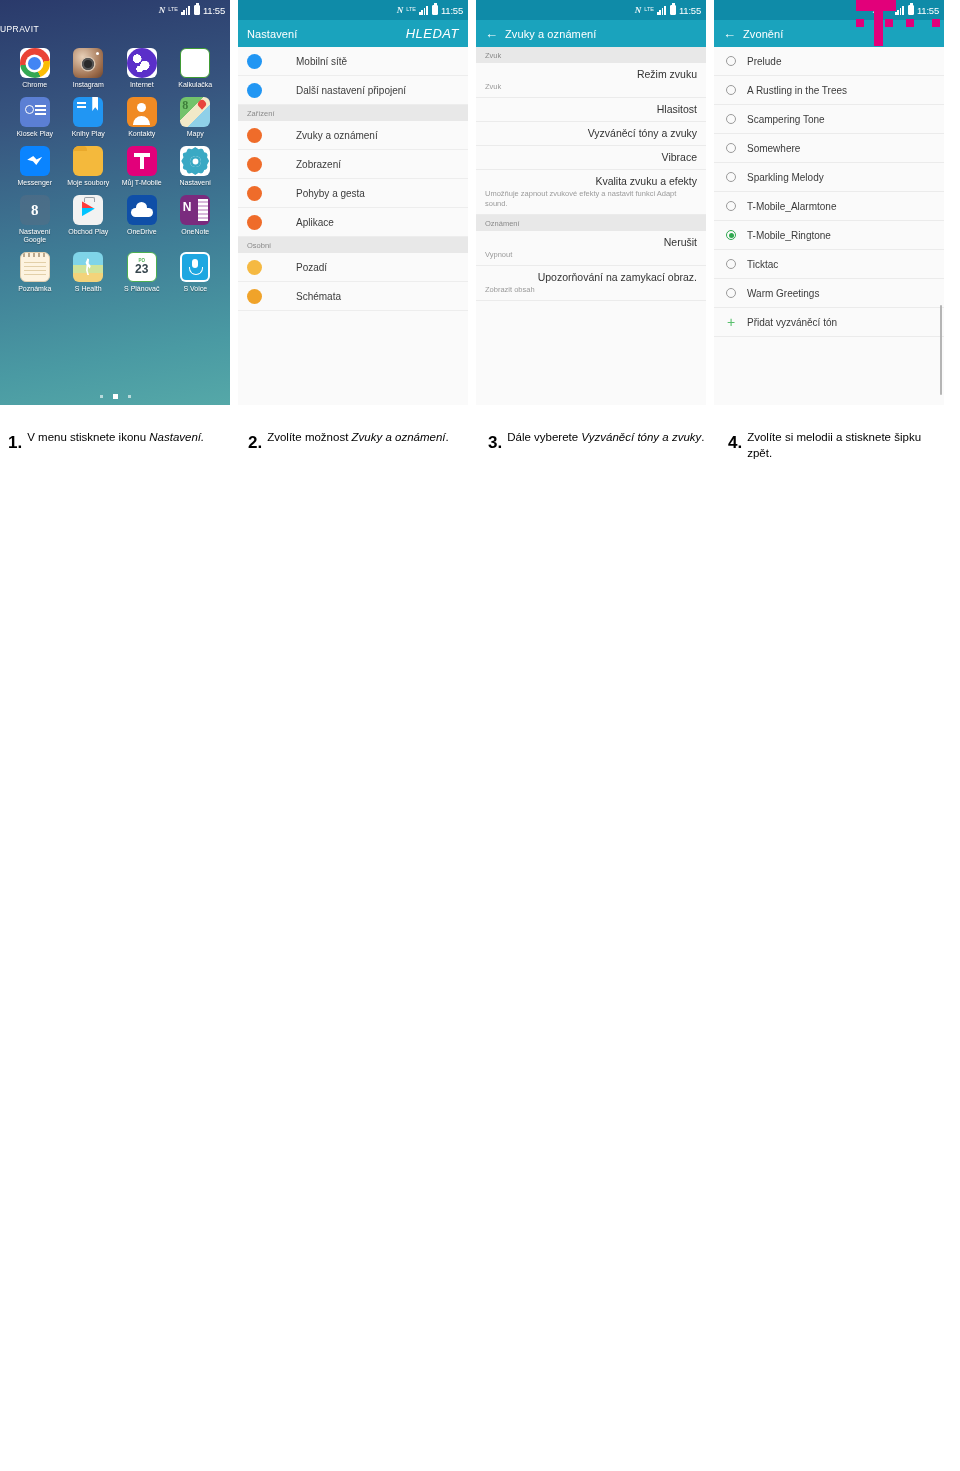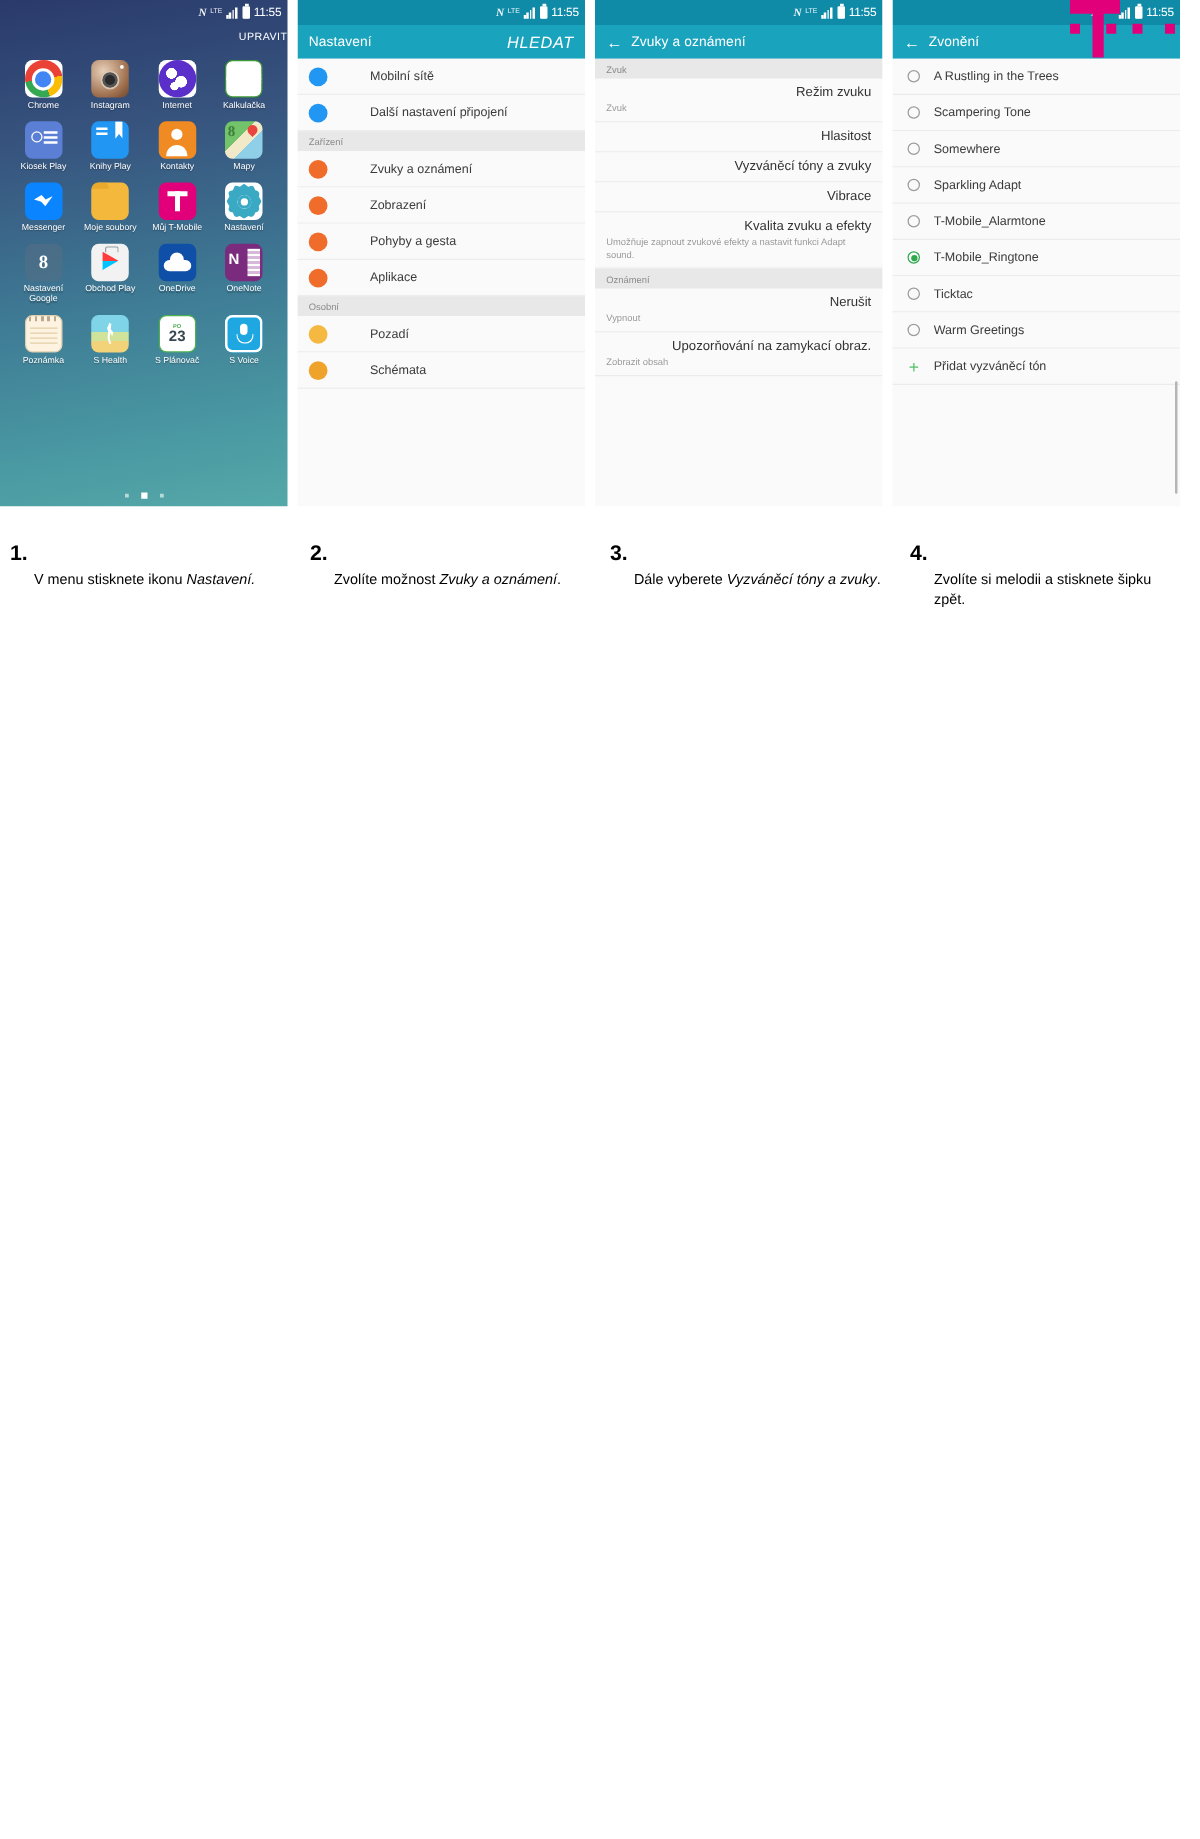--- a/index.html
+++ b/index.html
@@ -70,21 +70,22 @@
   .sb-batt:after{
     content:''; position:absolute; top:-2.6px; left:1.4px;
     width:2.4px; height:1.6px; background:#fff;
   }
   .sb-lte { font-size:5.5px; line-height:1.05; text-align:center; }
 
   
   #p1 { background: linear-gradient(170deg,#2a3a6b 0%,#37557f 28%,#3f7d96 60%,#4a9aa3 85%,#55a8a8 100%); }
   #p1 .statusbar { background: transparent; }
   .edit-row {
-    height: 18px; display:flex; align-items:center; justify-content:flex-end;
+    height: 18px; display:flex; align-items:center; 
+    padding-right: 10px;
   }
   .edit-row .edit-label { color:#fff; font-size:8.5px; letter-spacing:.4px; }
   .appgrid {
     padding: 4px 8px 0 8px;
     display: grid;
     grid-template-columns: repeat(4, 1fr);
     row-gap: 2px;
   }
   .app { text-align:center; padding-top: 6px; }
   .app .ic {
@@ -337,21 +338,21 @@
   
   .captions {
     position:absolute; left:0; top:428px; width:960px;
     display:flex;
   }
   .cap { width:240px; display:flex; align-items:flex-start; gap:5px; padding-right:12px; }
   .cap .num {
     font-size:17px; font-weight:bold; color:#000; line-height:1;
     padding-left:8px; flex:0 0 auto; position:relative; top:6px;
   }
-  .cap .txt { font-size:11.5px; color:#000; line-height:1.35; padding-top:2px;margin-top:27px; }
+  .cap .txt { font-size:11.5px; color:#000; line-height:1.35; padding-top:2px; }
   .cap .txt i { font-style:italic; }
 
   
   .footer {
     position:absolute; left:0; bottom:17px; width:960px;
     text-align:center; font-size:11px; color:#000;
     font-family:"Liberation Serif", serif;
   }
 </style>
 </head>
@@ -590,33 +591,37 @@
         <span class="sb-batt"></span>
         <span class="sb-time">11:55</span>
       </div>
       <div class="appbar">
         <span class="back">←</span>
         <span class="ttl">Zvonění</span>
       </div>
       <div id="p4list">
           <div class="r4">
             <span class="radio"></span>
+            <span class="rl">Prelude</span>
+          </div>
+          <div class="r4">
+            <span class="radio"></span>
             <span class="rl">A Rustling in the Trees</span>
           </div>
           <div class="r4">
             <span class="radio"></span>
             <span class="rl">Scampering Tone</span>
           </div>
           <div class="r4">
             <span class="radio"></span>
             <span class="rl">Somewhere</span>
           </div>
           <div class="r4">
             <span class="radio"></span>
-            <span class="rl">Sparkling Adapt</span>
+            <span class="rl">Sparkling Melody</span>
           </div>
           <div class="r4">
             <span class="radio"></span>
             <span class="rl">T-Mobile_Alarmtone</span>
           </div>
           <div class="r4">
             <span class="radio sel"></span>
             <span class="rl">T-Mobile_Ringtone</span>
           </div>
           <div class="r4">

